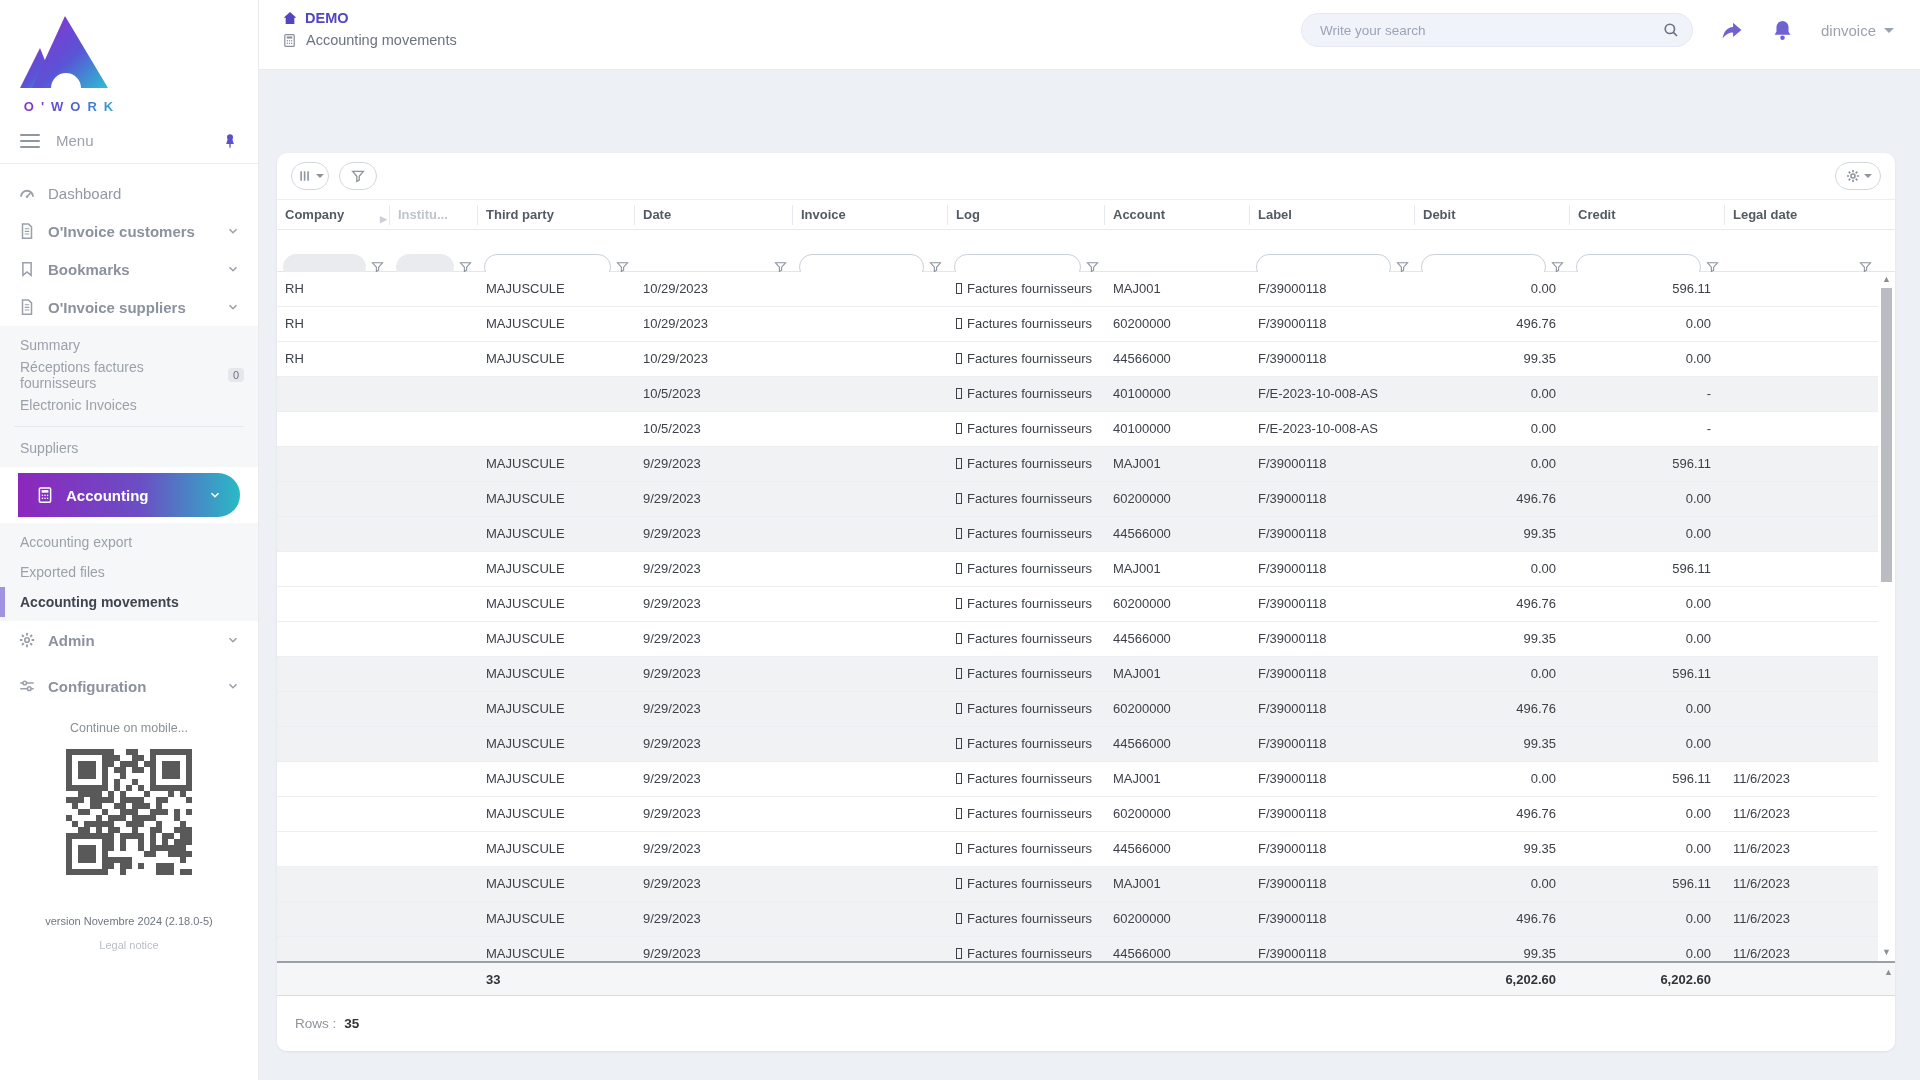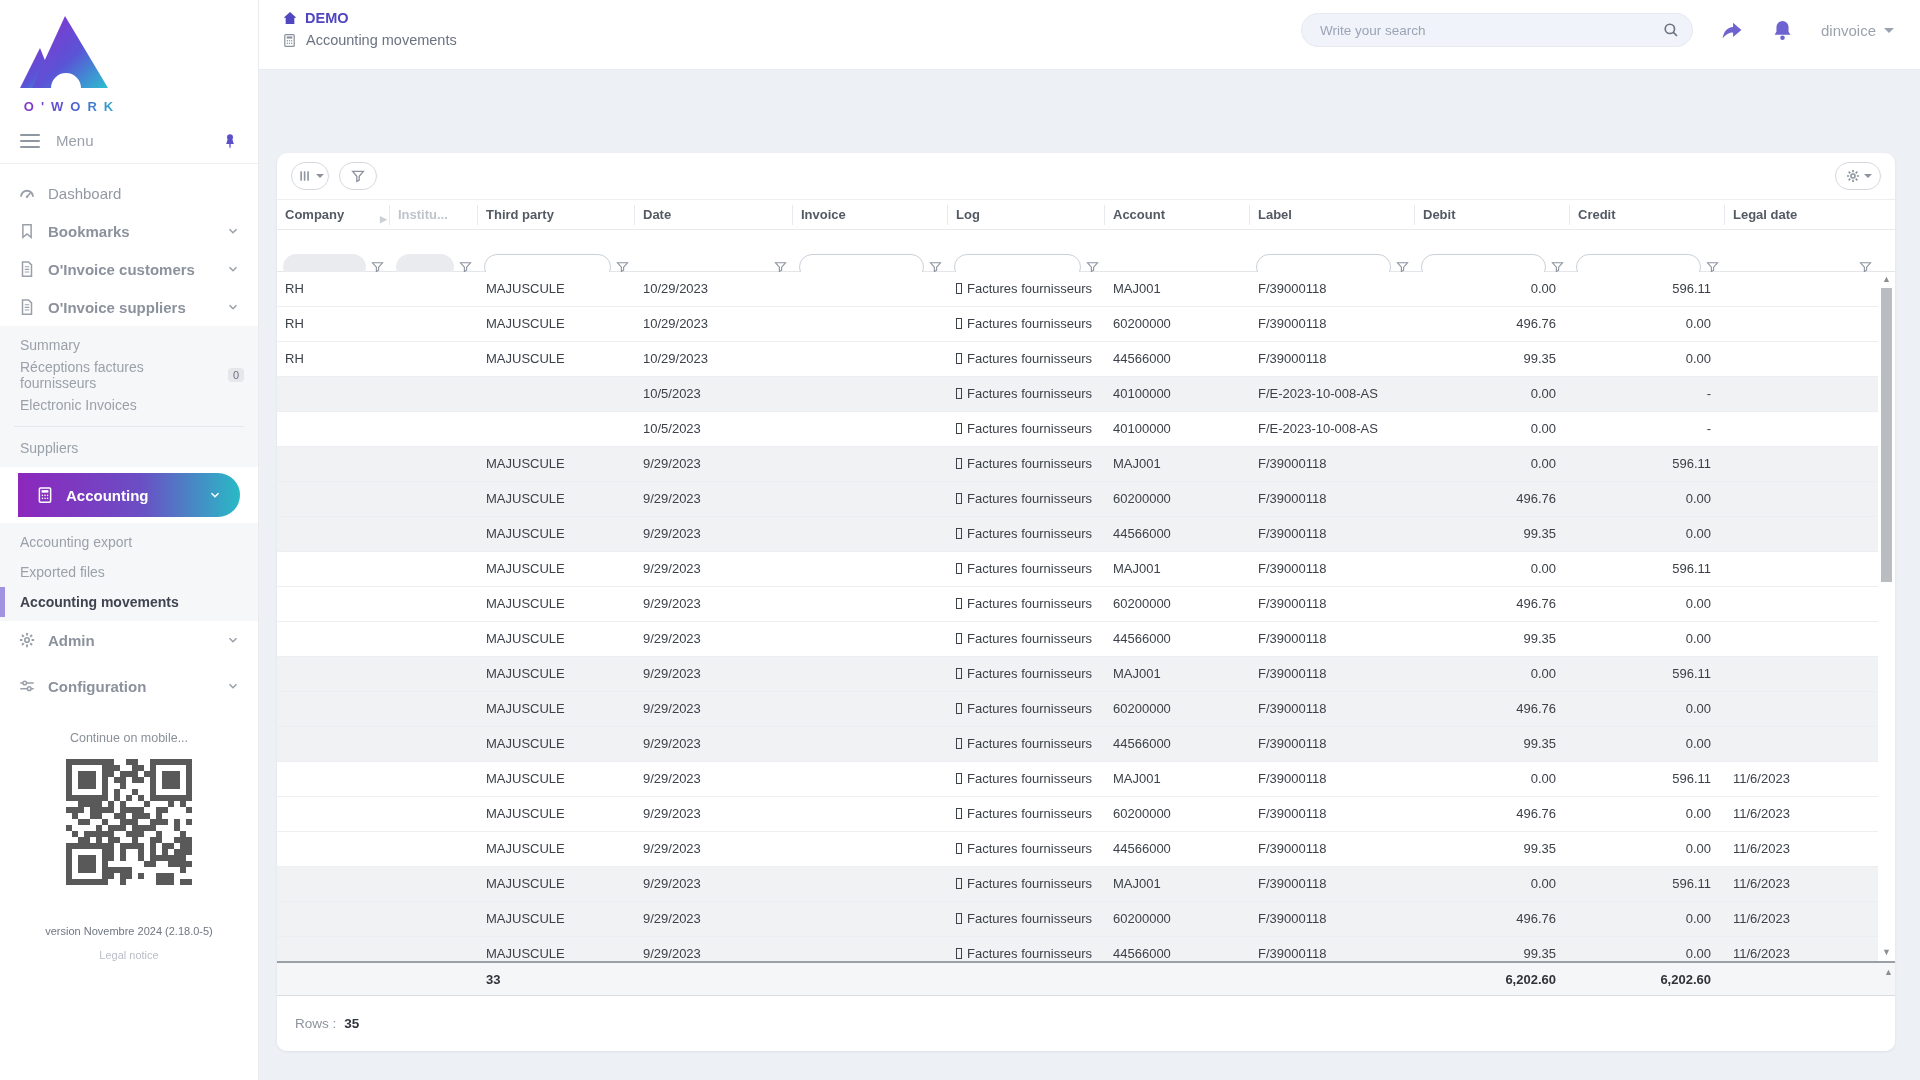--- a/index.html
+++ b/index.html
@@ -29,21 +29,21 @@
   .sub-item.active { color:#3f4450; font-weight:bold; background:#f6f7f8;}
   .sub-item.active::before { content:""; position:absolute; left:0; top:0; bottom:0; width:5px; background:#a193e2; }
   .badge { background:#e5e7eb; color:#6b7280; font-size:11px; border-radius:4px; padding:1px 5px; margin-left:8px;}
   .sub-divider { border-top:1px solid #e6e8ec; margin:6px 14px; }
   .active-main { display:flex; align-items:center; height:44px; padding:0 18px; margin:6px 18px;
     background:linear-gradient(90deg,#8c27bd 0%,#6b4ec4 55%,#29bac6 100%);
     border-radius:0 22px 22px 0; color:#fff; cursor:pointer; font-size:15px;}
   .active-main .nicon { width:18px; height:18px; margin-right:12px; color:#fff;}
   .active-main .nlabel { flex:1; font-weight:bold; }
   .active-main .chev { color:#fff; }
-  .mobile-zone { margin-top:26px; text-align:center; }
+  .mobile-zone { margin-top:16px; text-align:center; }
   .mobile-hint { color:#8a9098; font-size:12.5px; margin-bottom:14px;}
   .qr { display:inline-block; }
   .version { text-align:center; color:#6f7680; font-size:11px; margin-top:36px;}
   .legal { text-align:center; color:#b9bec6; font-size:11px; margin-top:12px; cursor:pointer;}
 
   
   .main { flex:1; display:flex; flex-direction:column; height:100%; }
   .topbar { height:70px; background:#fff; border-bottom:1px solid #e8ebf1; display:flex; align-items:flex-start; padding:10px 26px 0 24px; }
   .bc { flex:1; }
   .bc-root { display:flex; align-items:center; gap:7px; color:#4f46c0; font-weight:bold; font-size:14.5px; }
@@ -154,33 +154,33 @@
       <div class="nav-item">
         <svg class="nicon" viewBox="0 0 24 24">
             <path d="M4 17a8 8 0 0 1 16 0" fill="none" stroke="currentColor" stroke-width="2.4"></path>
             <path d="M12 17l4.5-5" stroke="currentColor" stroke-width="2.2"></path>
             <circle cx="12" cy="17" r="1.6" fill="currentColor"></circle>
           </svg>
         <span class="nlabel">Dashboard</span>
       </div>
       <div class="nav-item strong">
         <svg class="nicon" viewBox="0 0 24 24">
-            <path d="M6.5 3.5h11v17l-5.5-4.5L6.5 20.5z" fill="none" stroke="currentColor" stroke-width="2"></path>
-          </svg>
-        <span class="nlabel">Bookmarks</span>
+            <path d="M6 2.5h8l4 4v15H6z" fill="none" stroke="currentColor" stroke-width="2"></path>
+            <path d="M9 9h6M9 12.5h6M9 16h6" stroke="currentColor" stroke-width="1.6"></path>
+          </svg>
+        <span class="nlabel">O'Invoice customers</span>
         <svg class="chev" viewBox="0 0 24 24">
             <path d="M6 9l6 6 6-6" fill="none" stroke="currentColor" stroke-width="2.6"></path>
           </svg>
       </div>
       <div class="nav-item strong">
         <svg class="nicon" viewBox="0 0 24 24">
-            <path d="M6 2.5h8l4 4v15H6z" fill="none" stroke="currentColor" stroke-width="2"></path>
-            <path d="M9 9h6M9 12.5h6M9 16h6" stroke="currentColor" stroke-width="1.6"></path>
-          </svg>
-        <span class="nlabel">O'Invoice customers</span>
+            <path d="M6.5 3.5h11v17l-5.5-4.5L6.5 20.5z" fill="none" stroke="currentColor" stroke-width="2"></path>
+          </svg>
+        <span class="nlabel">Bookmarks</span>
         <svg class="chev" viewBox="0 0 24 24">
             <path d="M6 9l6 6 6-6" fill="none" stroke="currentColor" stroke-width="2.6"></path>
           </svg>
       </div>
       <div class="nav-item strong">
         <svg class="nicon" viewBox="0 0 24 24">
             <path d="M6 2.5h8l4 4v15H6z" fill="none" stroke="currentColor" stroke-width="2"></path>
             <path d="M9 9h6M9 12.5h6M9 16h6" stroke="currentColor" stroke-width="1.6"></path>
           </svg>
         <span class="nlabel">O'Invoice suppliers</span>

